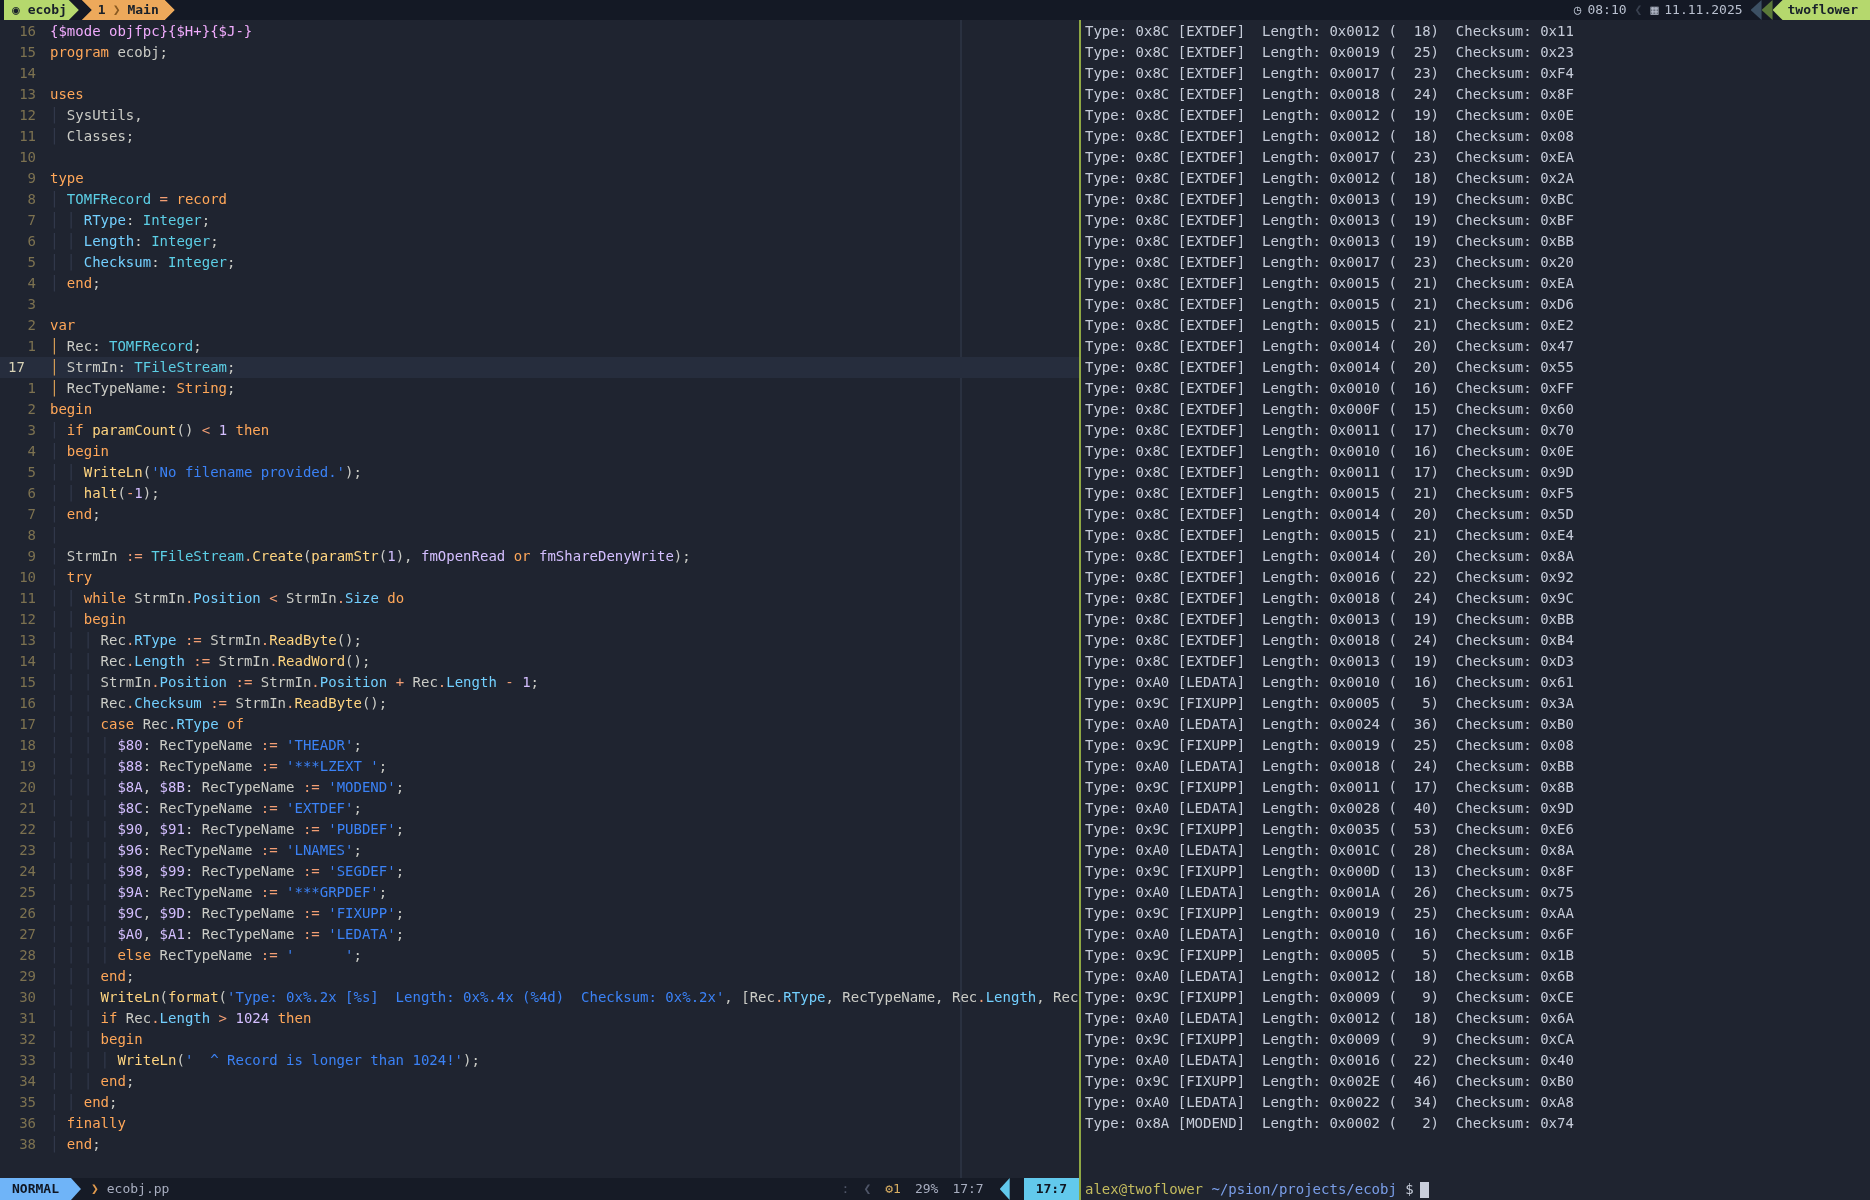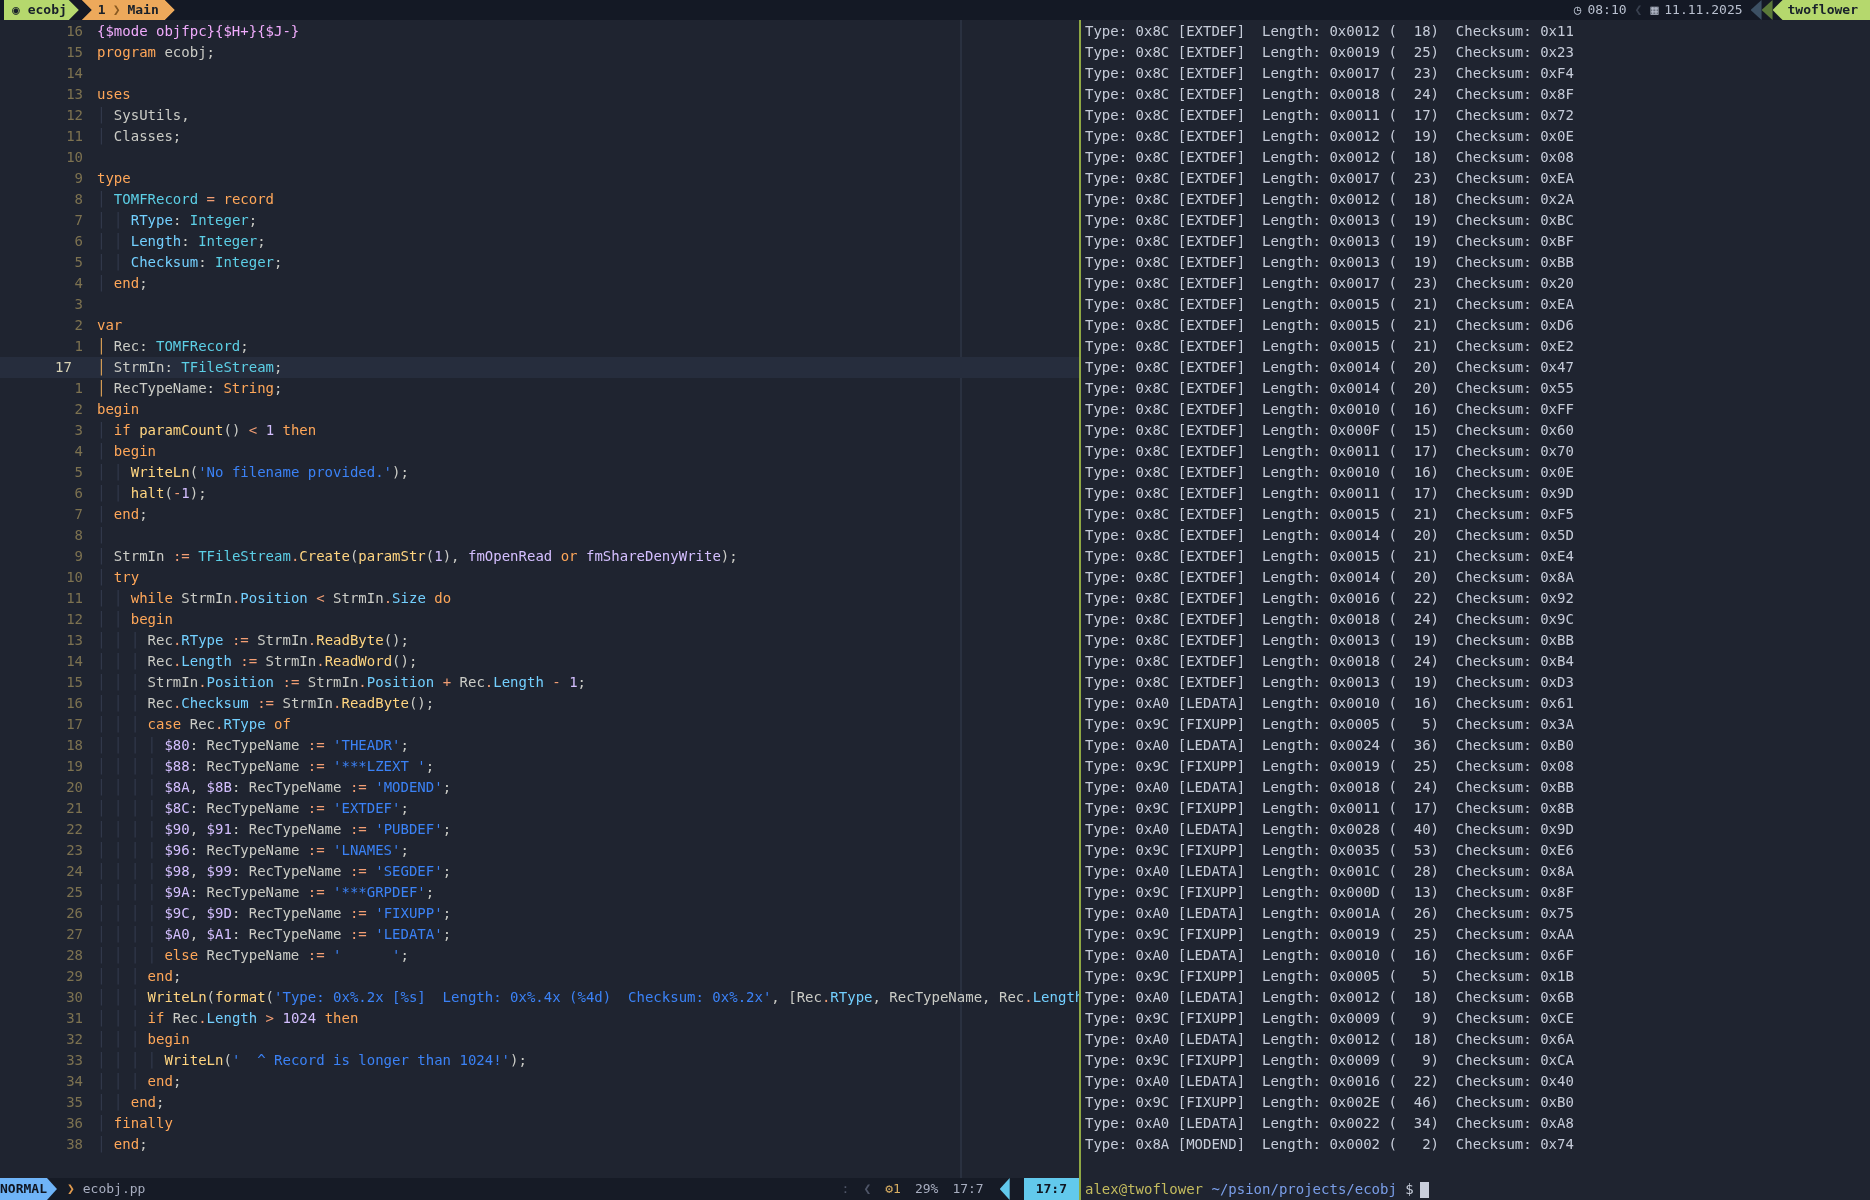--- a/index.html
+++ b/index.html
@@ -48,21 +48,21 @@
   #right-pane {
     position:absolute; top:20px; left:1081px; right:0; bottom:0;
     overflow:hidden; color:#c6ccd9;
   }
   #color-column {
     position:absolute; top:0; bottom:22px; left:960px; width:2px;
     background:#2a3140;
   }
   
   #editor-rows { position:absolute; top:1px; left:0; right:0; }
-  .crow { display:flex; height:21px; line-height:21px; white-space:pre;padding-left:47px; }
+  .crow { display:flex; height:21px; line-height:21px; white-space:pre; }
   .crow.cur { background:#262d3d; }
   .gut {
     flex:0 0 36px; width:36px; text-align:right; color:#7d7250;
   }
   .gut.gcur { text-align:left; padding-left:8px; color:#d8d2b5; }
   .ccode { padding-left:14px; white-space:pre; }
   .tk-kw  { color:#ffa759; }
   .tk-dir { color:#f0abfc; }
   .tk-fn  { color:#ffd580; }
   .tk-ty  { color:#5ccfe6; }
@@ -73,21 +73,21 @@
   .tk-tx  { color:#cbccc6; }
   .tk-gd  { color:#333b4e; }
   .tk-ga  { color:#e0a458; }
   
   #statusline {
     position:absolute; left:0; right:0; bottom:0; height:22px;
     background:#161b26; display:flex; align-items:stretch;
     font-size:13px; line-height:22px;
   }
   #mode-seg {
-    background:#6fb4f8; color:#101622; font-weight:bold; padding:0 0;
+    background:#6fb4f8; color:#101622; font-weight:bold; padding:0 12px;
     display:flex; align-items:center;
   }
   #mode-arrow { width:10px; background:#6fb4f8; clip-path:polygon(0 0, 100% 50%, 0 100%); }
   #file-group { display:flex; align-items:center; gap:8px; margin-left:10px; color:#a8aec0; }
   #file-chev { color:#e09a4e; font-weight:bold; }
   #sl-right { margin-left:auto; display:flex; align-items:center; gap:14px; color:#a8aec0; }
   .sl-dim { color:#4f5668; }
   #gear-group { color:#d8ae62; }
   #loc-arrow { width:10px; height:22px; background:#62c9ec; clip-path:polygon(100% 0, 0 50%, 100% 100%); margin-left:2px; }
   #loc-seg { background:#62c9ec; color:#101622; font-weight:bold; padding:0 12px; display:flex; align-items:center; }
@@ -220,21 +220,20 @@
   </div>
 
   <div id="pane-divider"></div>
 
   <div id="right-pane">
     <div id="terminal-rows">
         <div class="trow">Type: 0x8C [EXTDEF]  Length: 0x0012 (  18)  Checksum: 0x11</div>
         <div class="trow">Type: 0x8C [EXTDEF]  Length: 0x0019 (  25)  Checksum: 0x23</div>
         <div class="trow">Type: 0x8C [EXTDEF]  Length: 0x0017 (  23)  Checksum: 0xF4</div>
         <div class="trow">Type: 0x8C [EXTDEF]  Length: 0x0018 (  24)  Checksum: 0x8F</div>
-        <div class="trow">Type: 0x8C [EXTDEF]  Length: 0x0011 (  17)  Checksum: 0x72</div>
         <div class="trow">Type: 0x8C [EXTDEF]  Length: 0x0012 (  19)  Checksum: 0x0E</div>
         <div class="trow">Type: 0x8C [EXTDEF]  Length: 0x0012 (  18)  Checksum: 0x08</div>
         <div class="trow">Type: 0x8C [EXTDEF]  Length: 0x0017 (  23)  Checksum: 0xEA</div>
         <div class="trow">Type: 0x8C [EXTDEF]  Length: 0x0012 (  18)  Checksum: 0x2A</div>
         <div class="trow">Type: 0x8C [EXTDEF]  Length: 0x0013 (  19)  Checksum: 0xBC</div>
         <div class="trow">Type: 0x8C [EXTDEF]  Length: 0x0013 (  19)  Checksum: 0xBF</div>
         <div class="trow">Type: 0x8C [EXTDEF]  Length: 0x0013 (  19)  Checksum: 0xBB</div>
         <div class="trow">Type: 0x8C [EXTDEF]  Length: 0x0017 (  23)  Checksum: 0x20</div>
         <div class="trow">Type: 0x8C [EXTDEF]  Length: 0x0015 (  21)  Checksum: 0xEA</div>
         <div class="trow">Type: 0x8C [EXTDEF]  Length: 0x0015 (  21)  Checksum: 0xD6</div>

